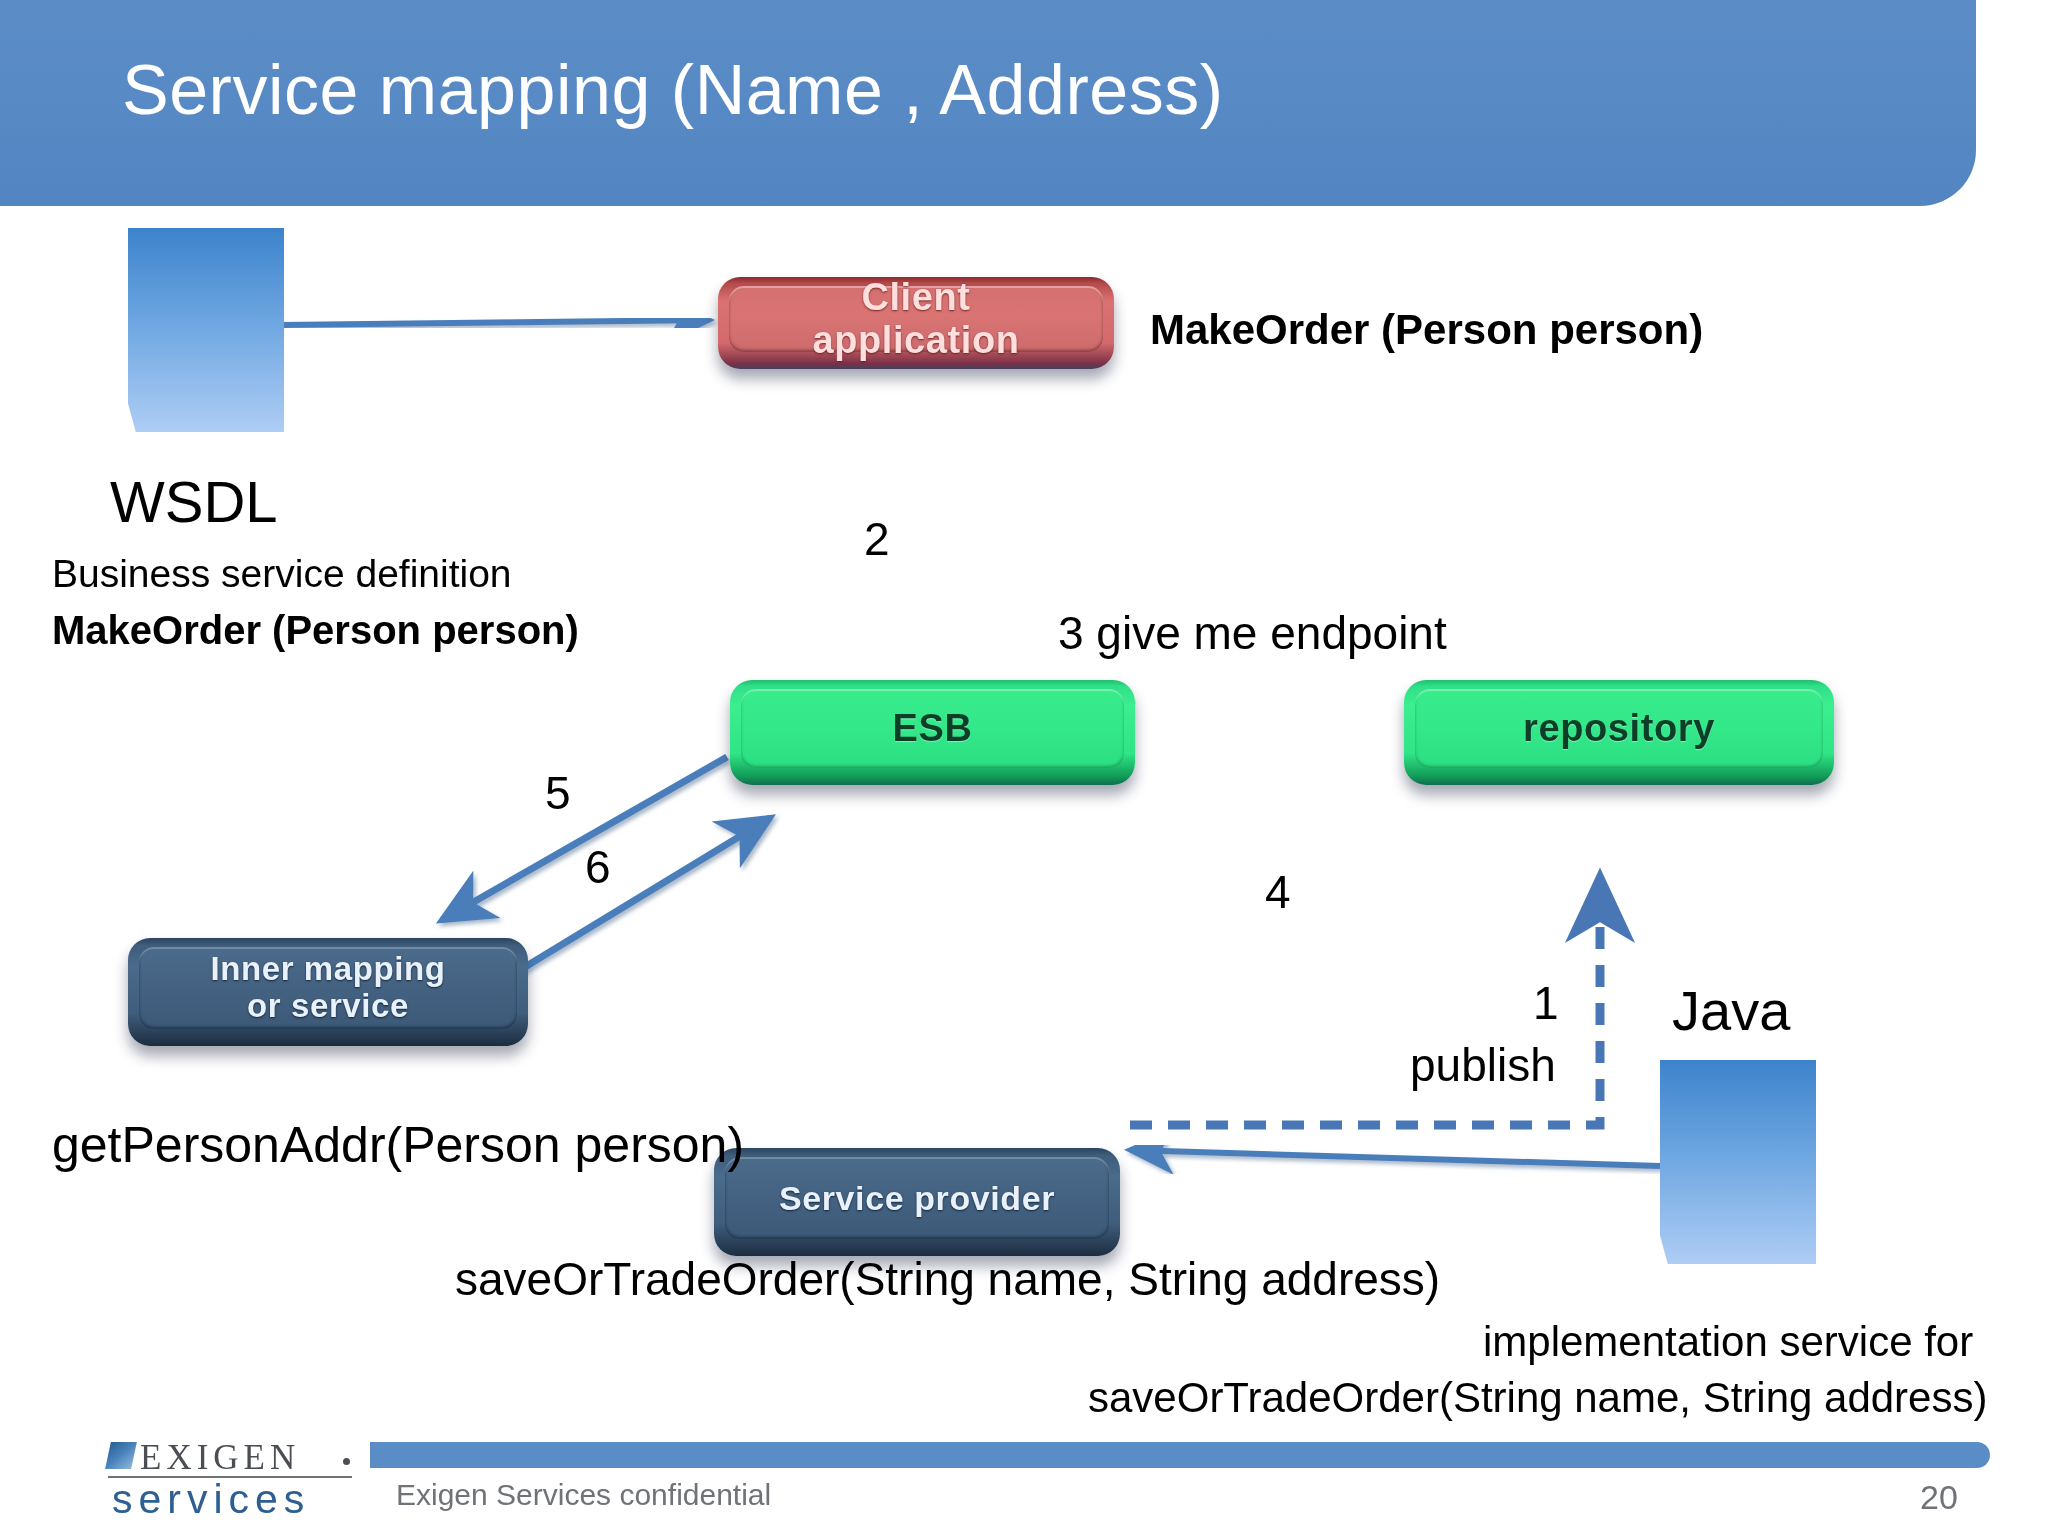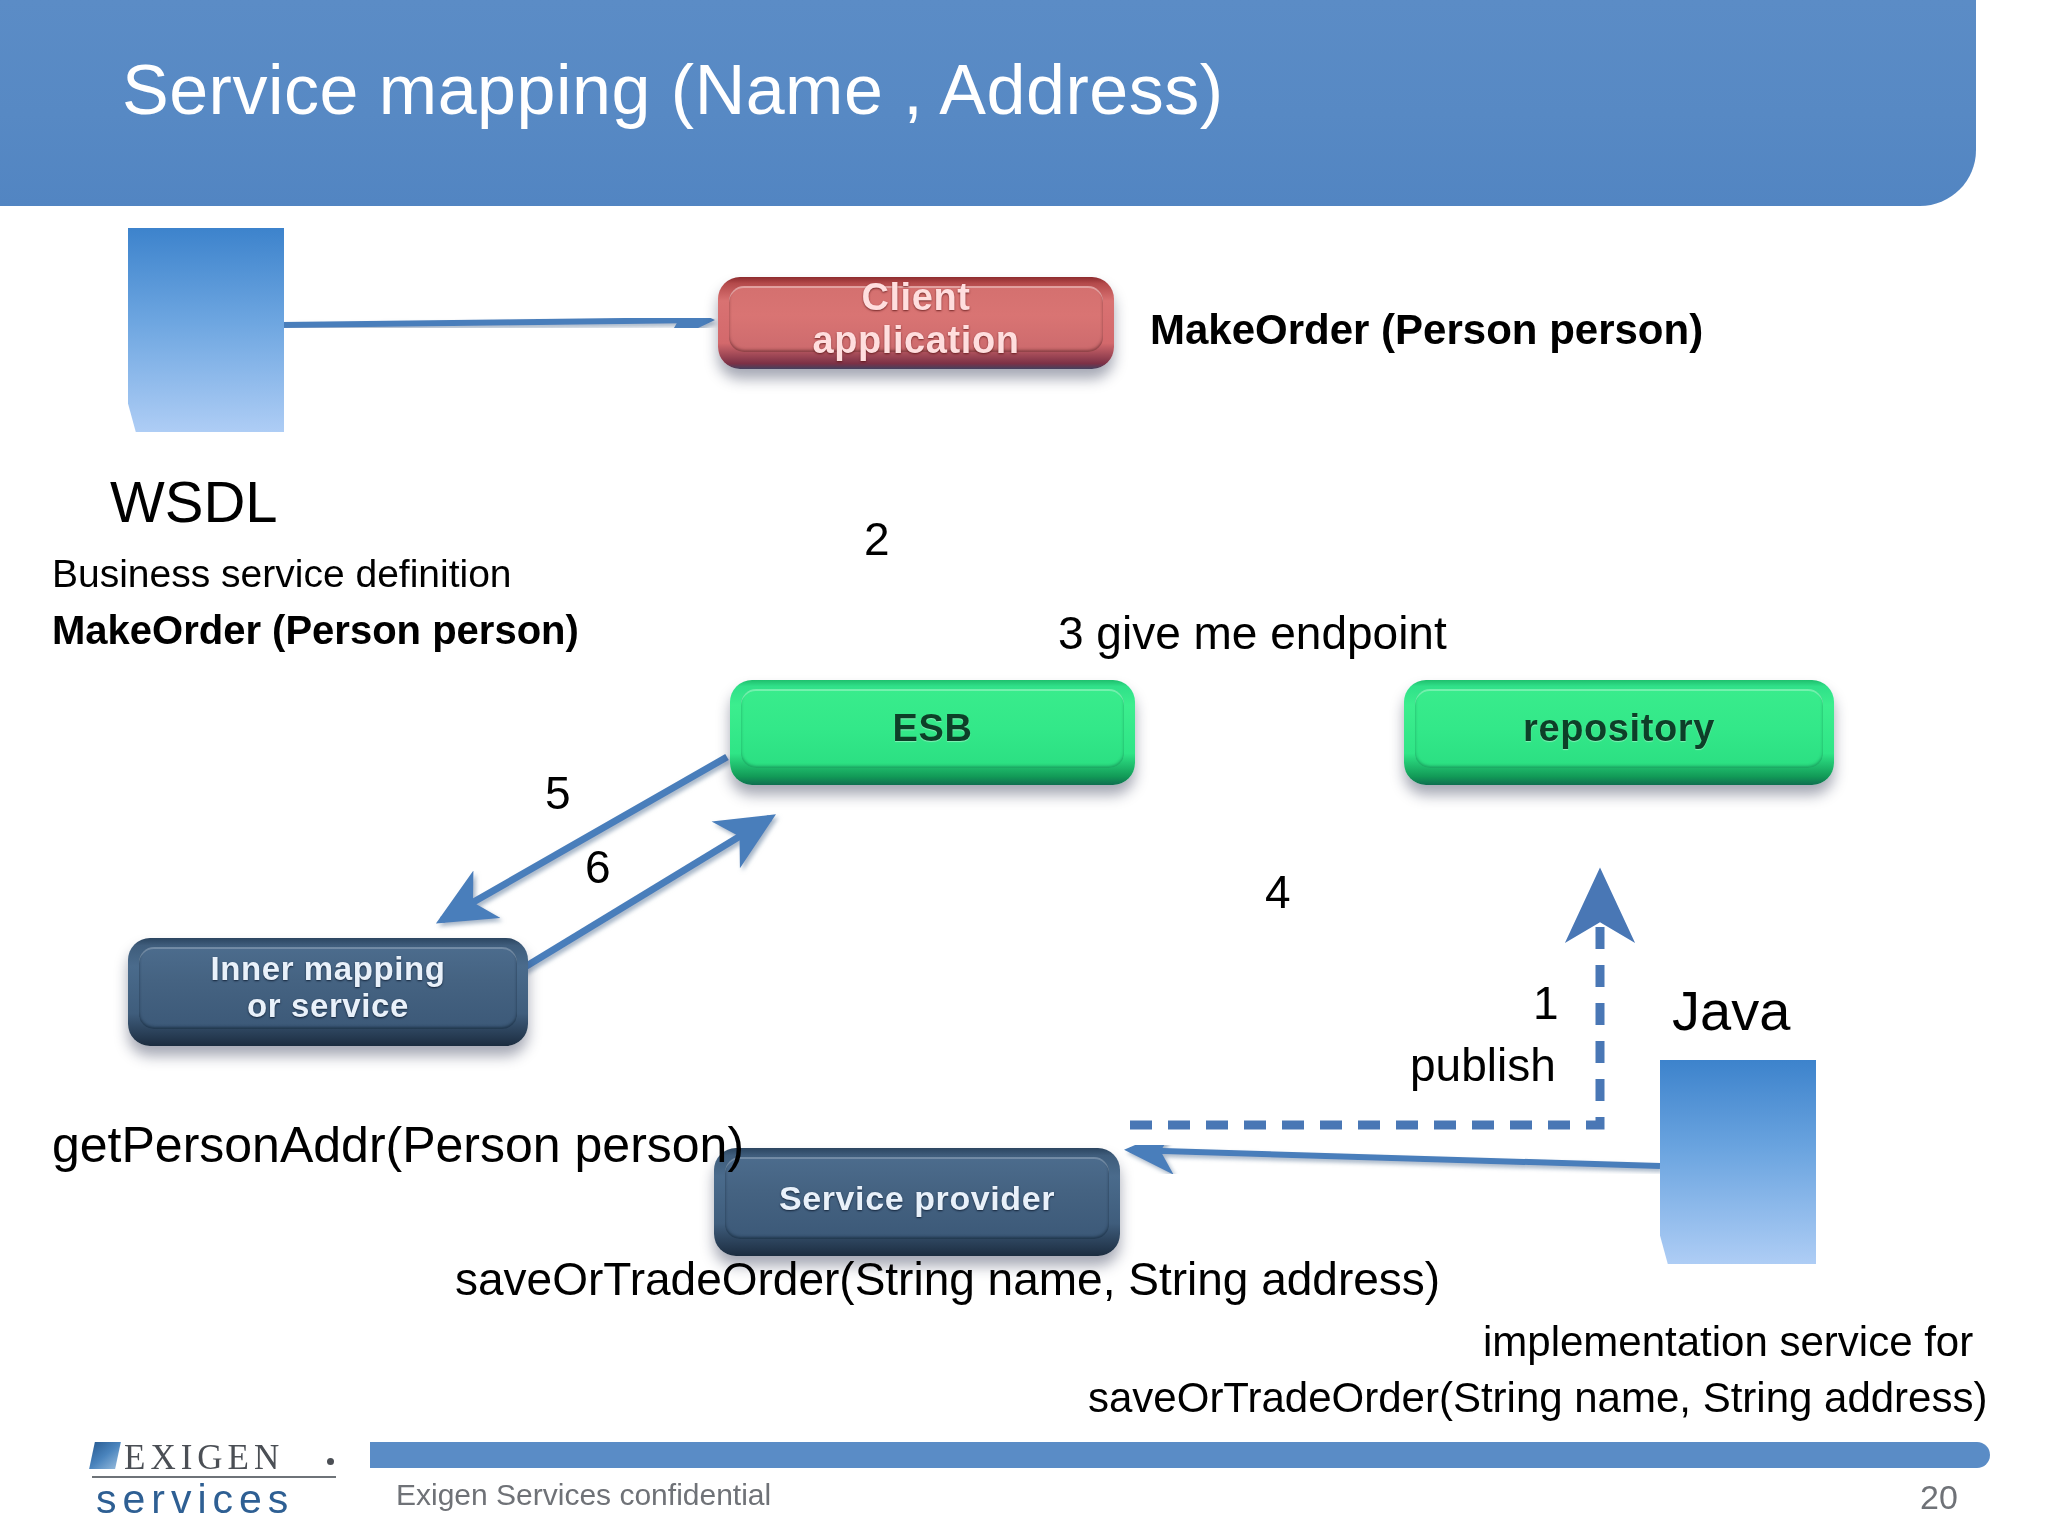--- a/index.html
+++ b/index.html
@@ -146,21 +146,21 @@
   }
   #page-num {
     position: absolute;
     left: 1920px;
     top: 1478px;
     font-size: 34px;
     color: #6f7277;
   }
 
   
-  #logo { position: absolute; left: 92px; top: 1436px; width: 248px; height: 80px; }
+  #logo { position: absolute; left: 108px; top: 1436px; width: 248px; height: 80px; }
   #logo .lg-top {
     position: absolute; left: 32px; top: 2px;
     font-size: 35px; letter-spacing: 5px; color: #4b4f55;
     font-family: "Liberation Serif", serif;
   }
   #logo .lg-mark {
     position: absolute; left: 0px; top: 6px; width: 26px; height: 27px;
     background: linear-gradient(135deg, #2b5f96 0%, #4a84bd 50%, #8fb6da 100%);
     transform: skewX(-12deg);
   }

